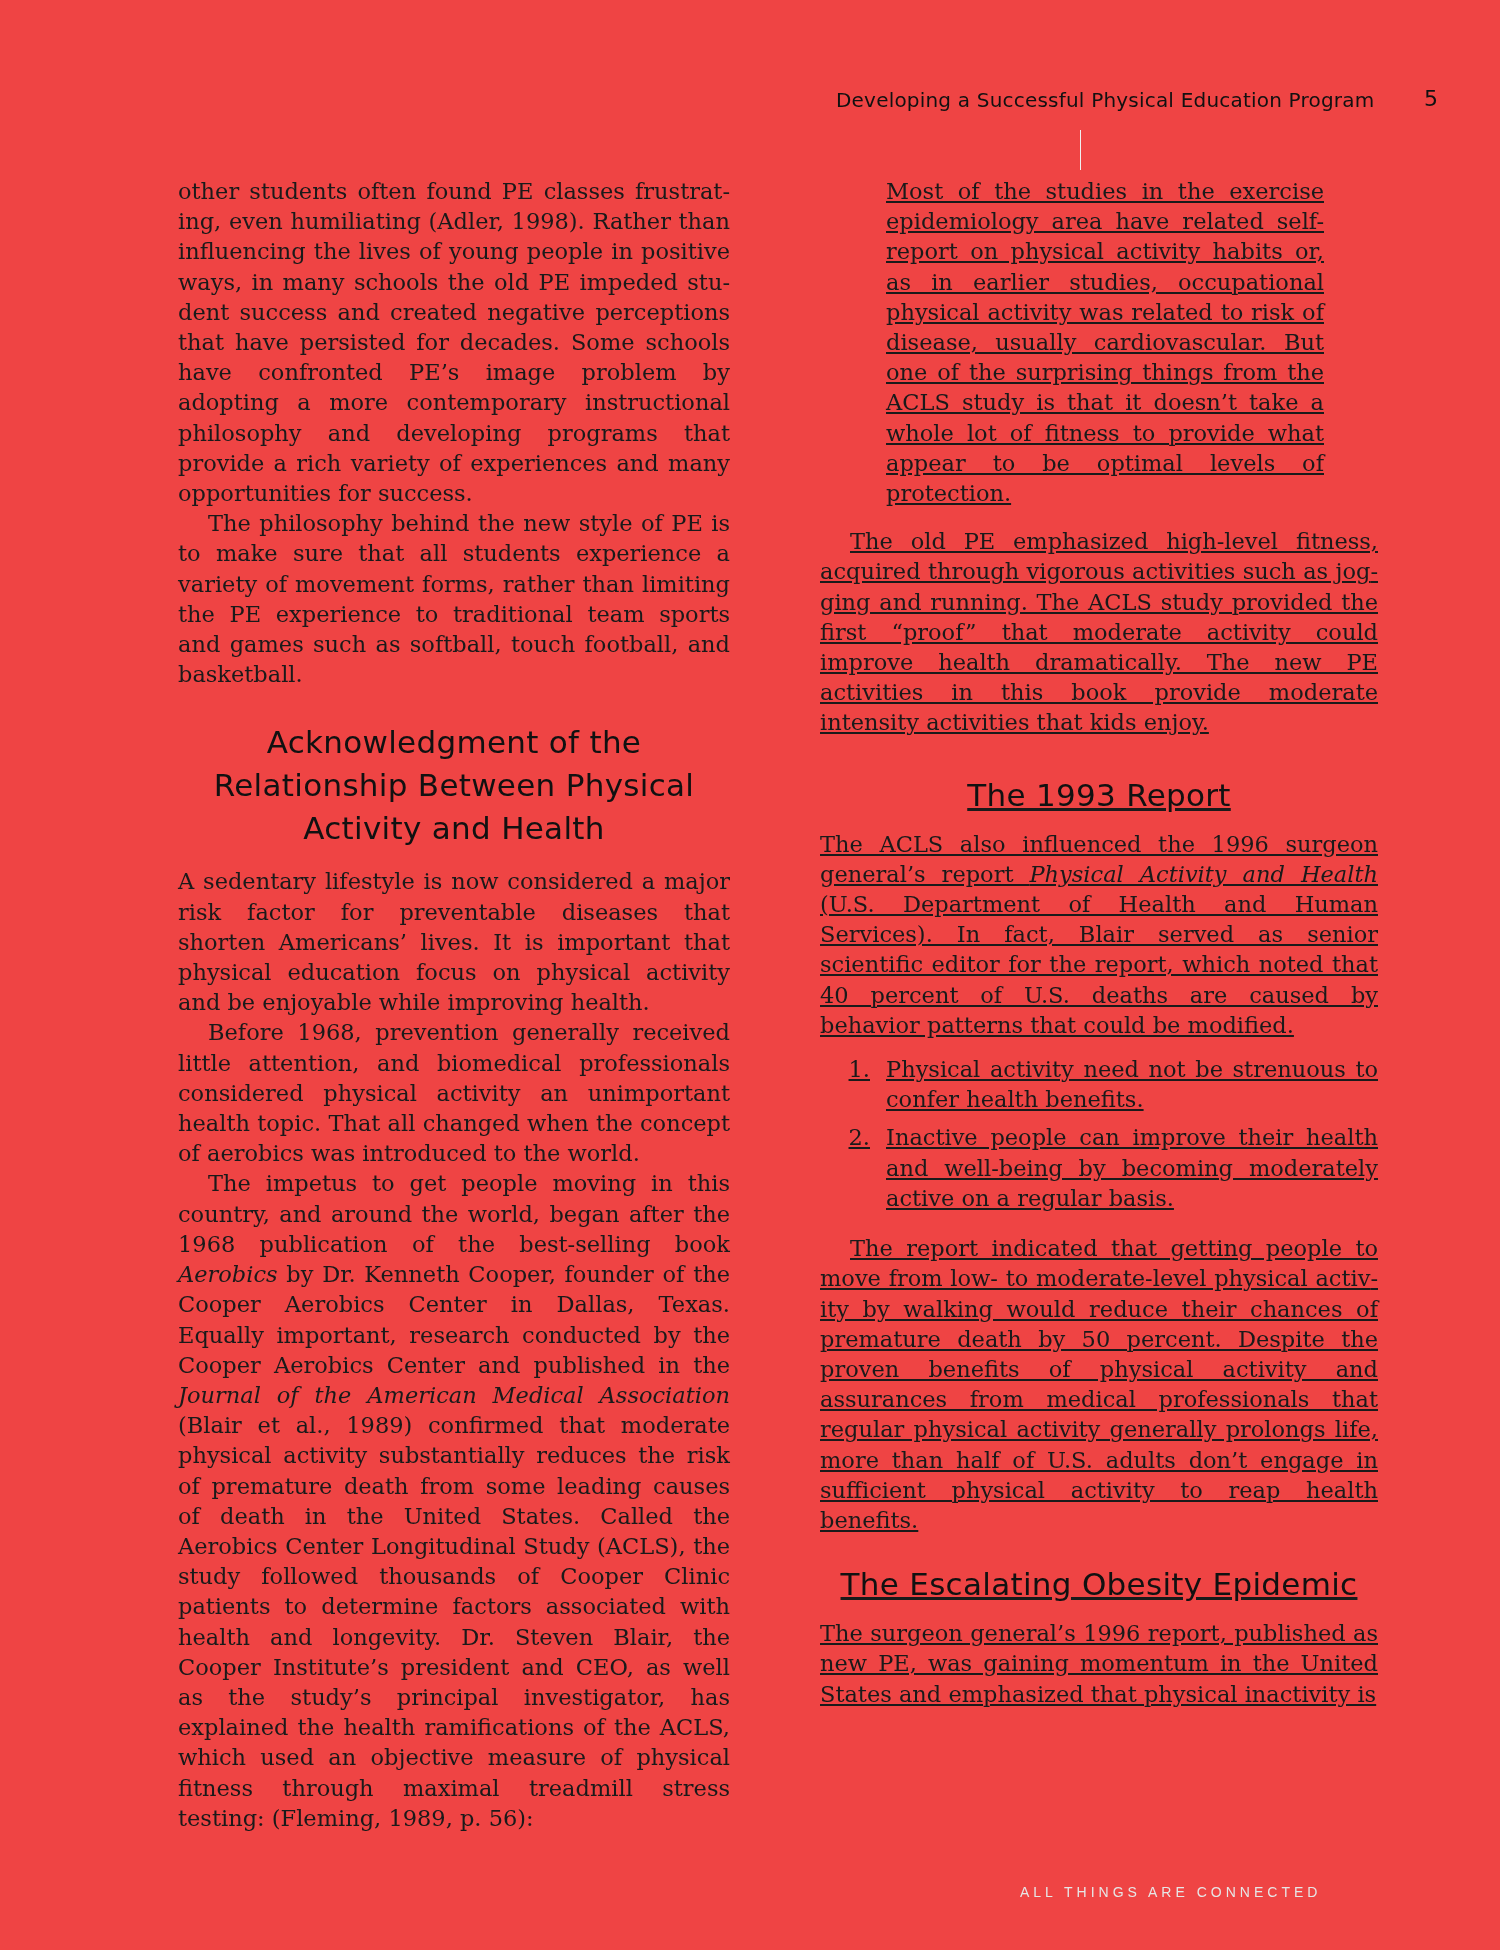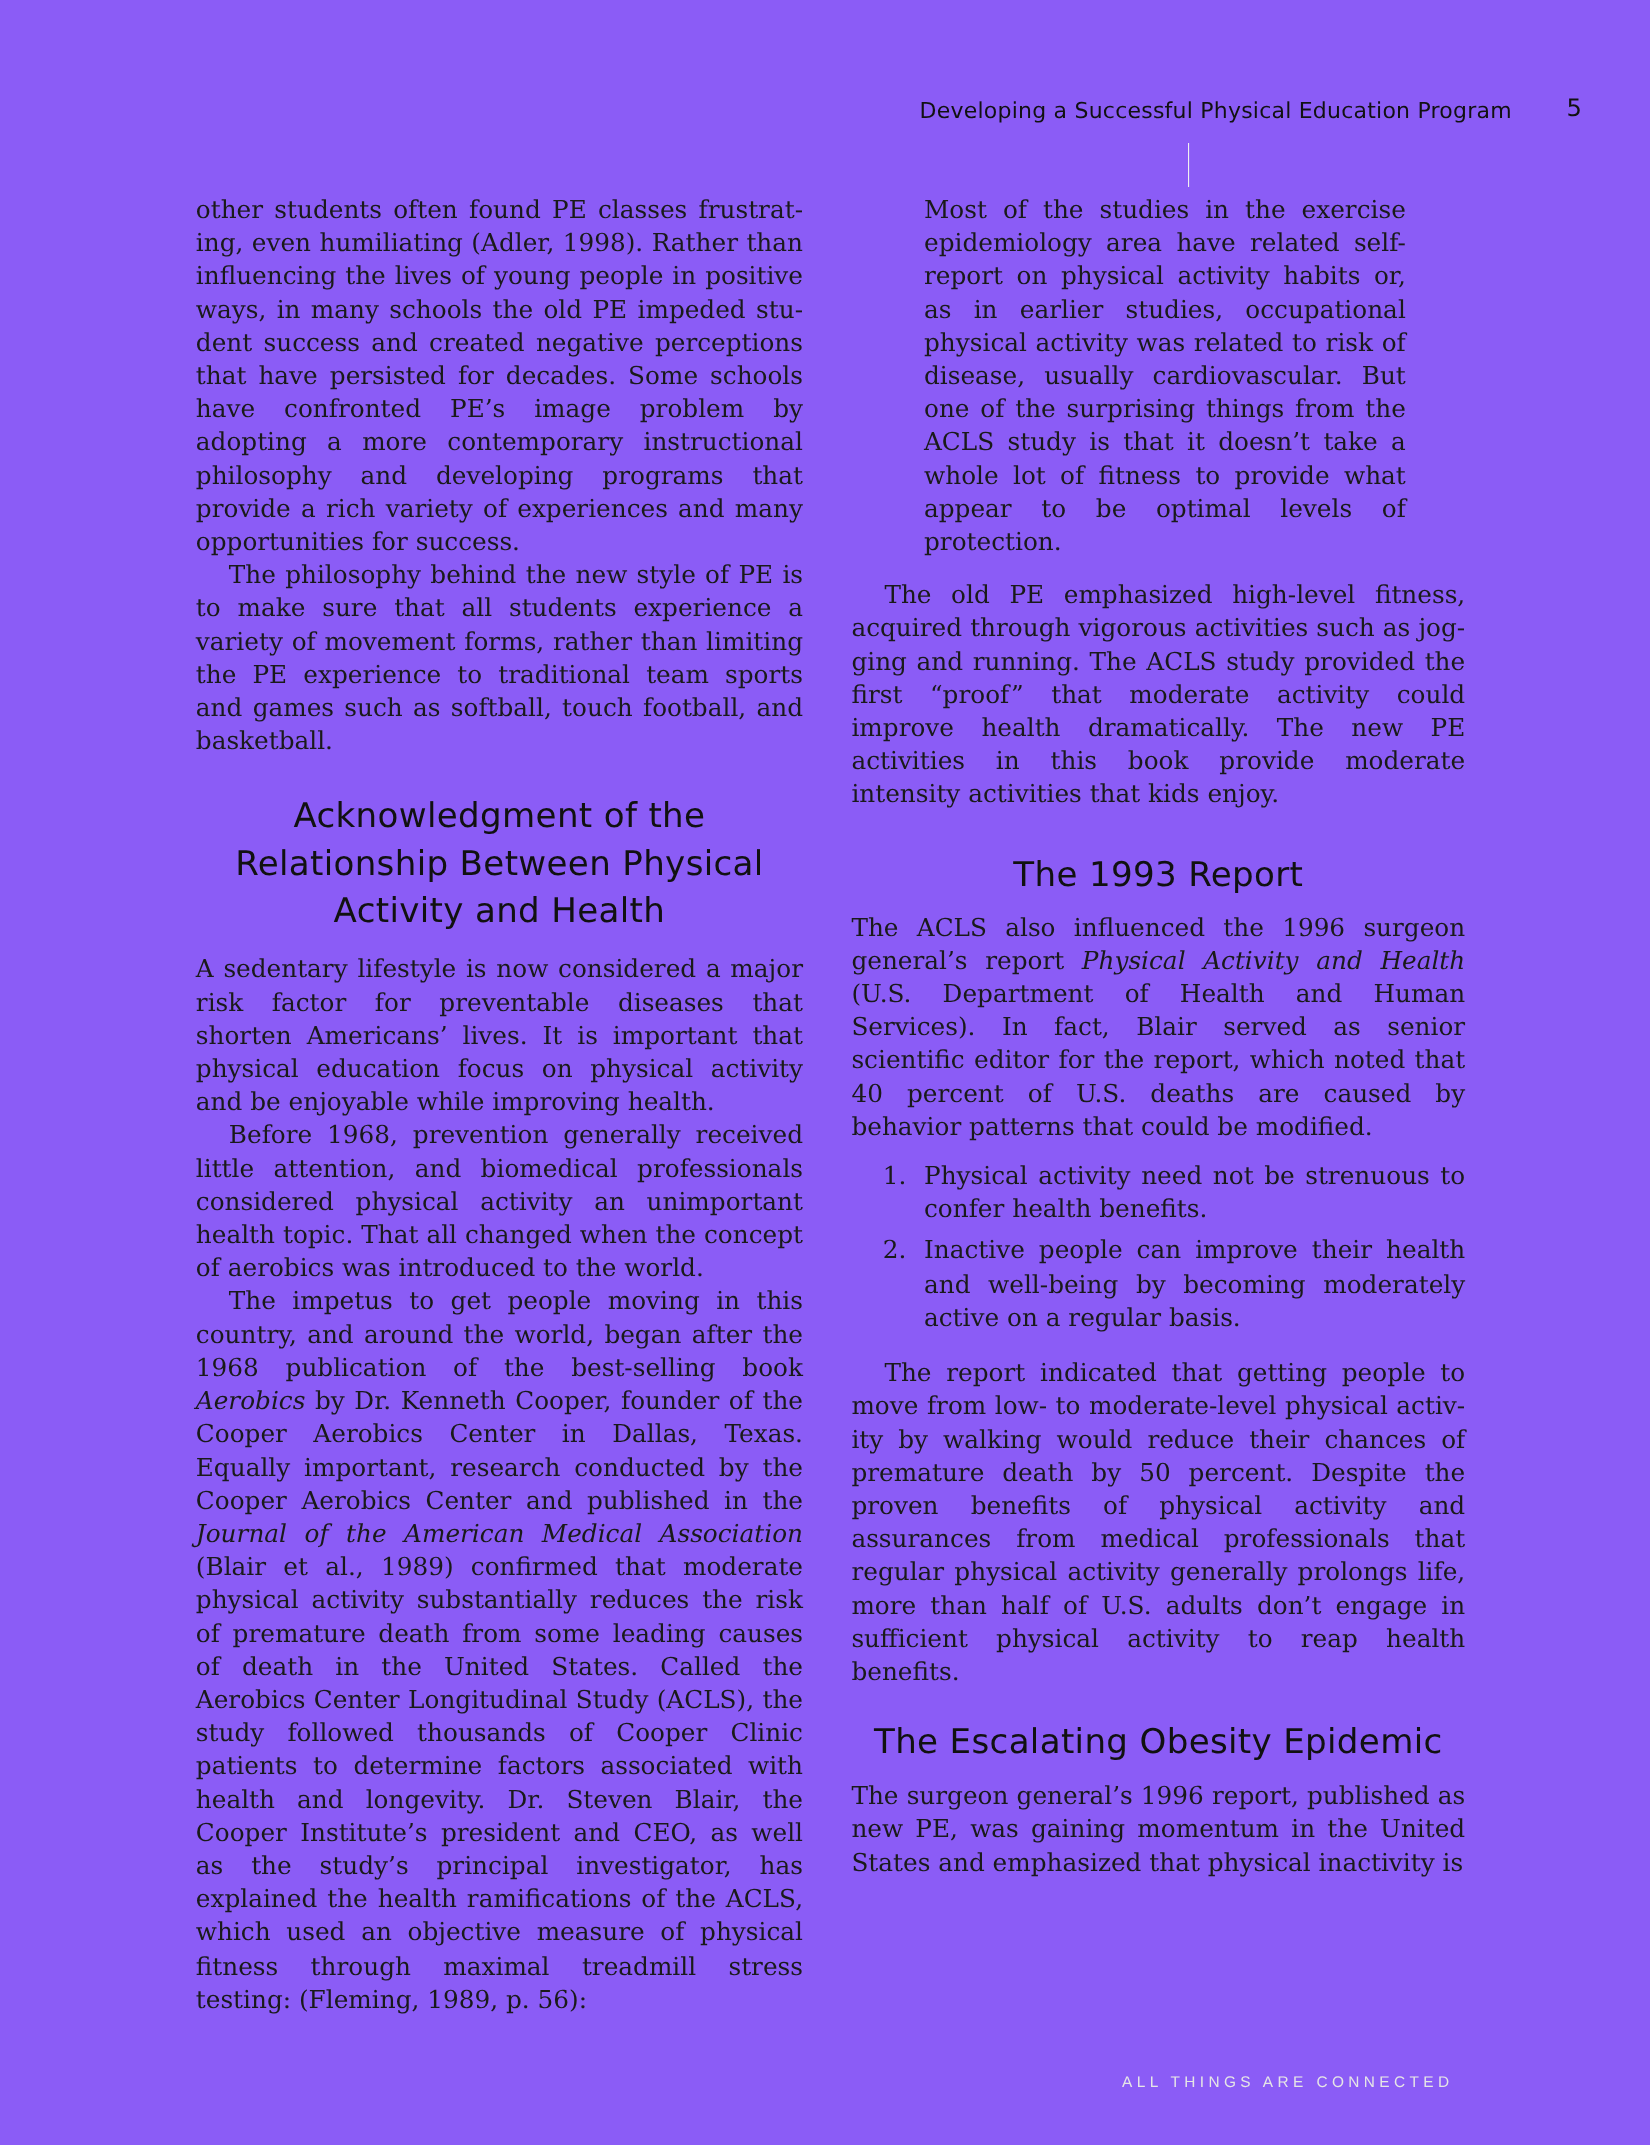--- a/index.html
+++ b/index.html
@@ -1,33 +1,33 @@
 <!DOCTYPE html>
 <html><head>
   <meta charset="utf-8">
   <style>
     html, body { margin: 0; padding: 0; background: #ffffff; }
     body { width: 1500px; height: 1950px; position: relative; overflow: hidden; color: #1a1a1a; }
-    .page { position: absolute; left: 0; top: 0; width: 1500px; height: 1950px; background: #8b5cf6; }
+    .page { position: absolute; left: 0; top: 0; width: 1500px; height: 1950px; background: #ef4444; }
     .running-head {
       position: absolute; top: 88px; left: 836px; width: 520px;
       font-family: "DejaVu Sans", sans-serif; font-size: 20px; letter-spacing: 0.2px;
       color: #111; white-space: nowrap;
     }
     .page-number {
       position: absolute; top: 86px; left: 1424px;
       font-family: "DejaVu Sans", sans-serif; font-size: 22px; color: #111;
     }
     .col {
       position: absolute; top: 176px;
       font-family: "DejaVu Serif", serif; font-size: 22.5px; line-height: 30.2px;
       text-align: justify; hyphens: manual; color: #1a1a1a;
     }
     .col-left { left: 178px; width: 552px; }
-    .col-right { left: 774px; width: 558px; }
+    .col-right { left: 820px; width: 558px; text-decoration: underline; }
     .col p { margin: 0; }
     .col p.indent { text-indent: 30px; }
     .blockquote { margin: 0 54px 18px 66px !important; text-align: justify; }
     .heading {
       font-family: "DejaVu Sans", sans-serif; font-weight: normal;
       font-size: 31px; line-height: 43px; letter-spacing: 0.3px;
       margin: 0; text-align: center; color: #111;
     }
     .h-left { margin-top: 32px; margin-bottom: 16px; }
     .h-right-1 { margin-top: 36px; margin-bottom: 12px; }

